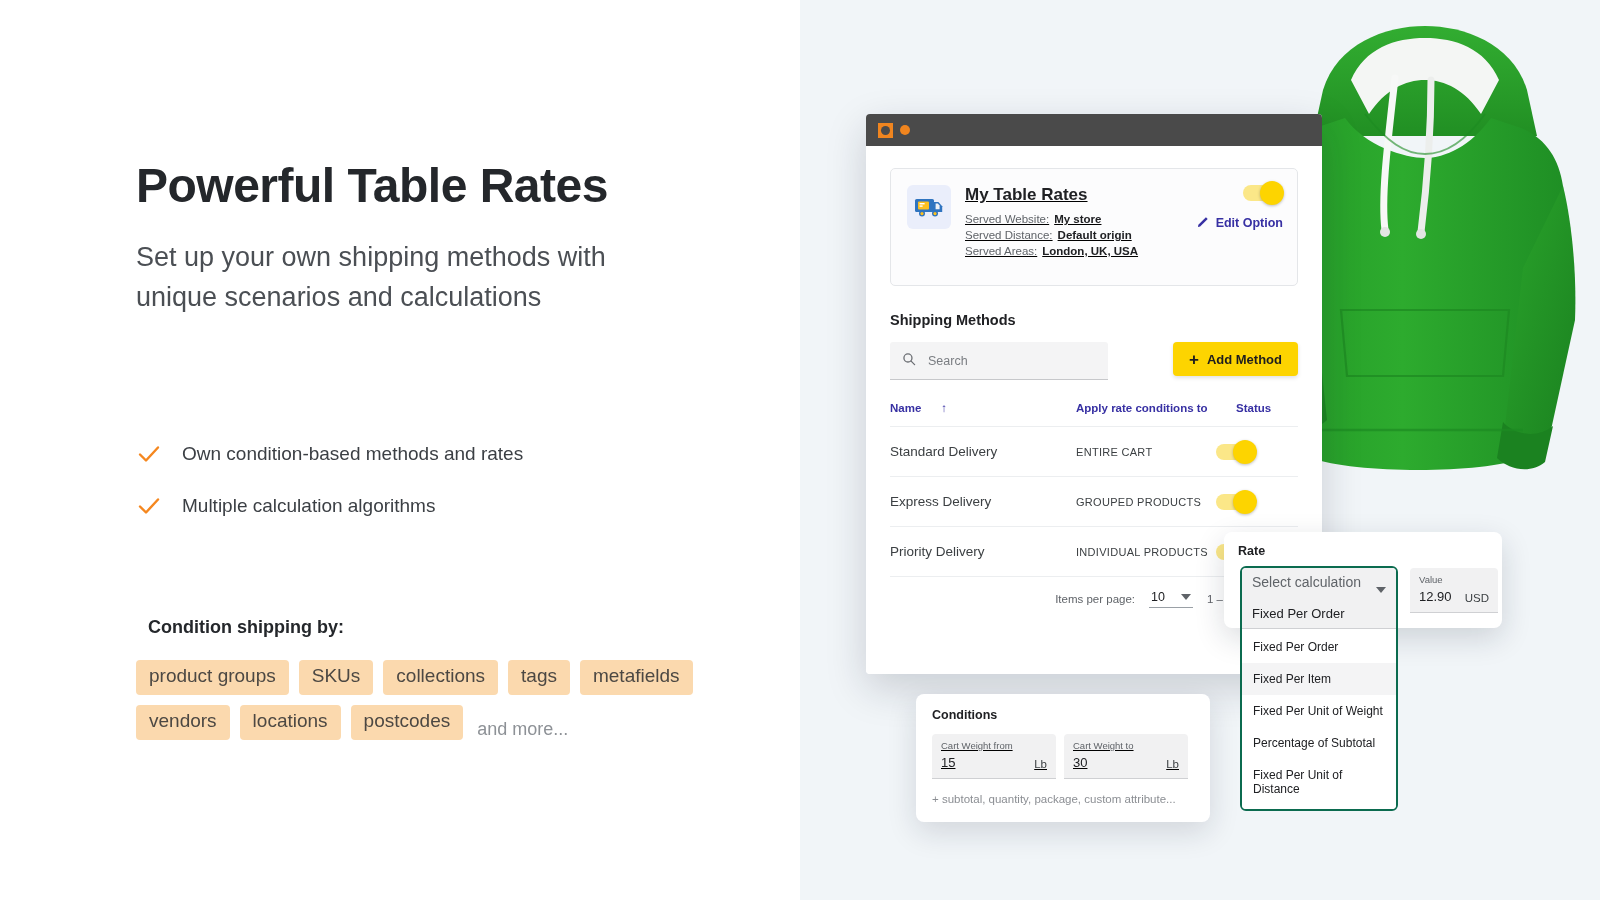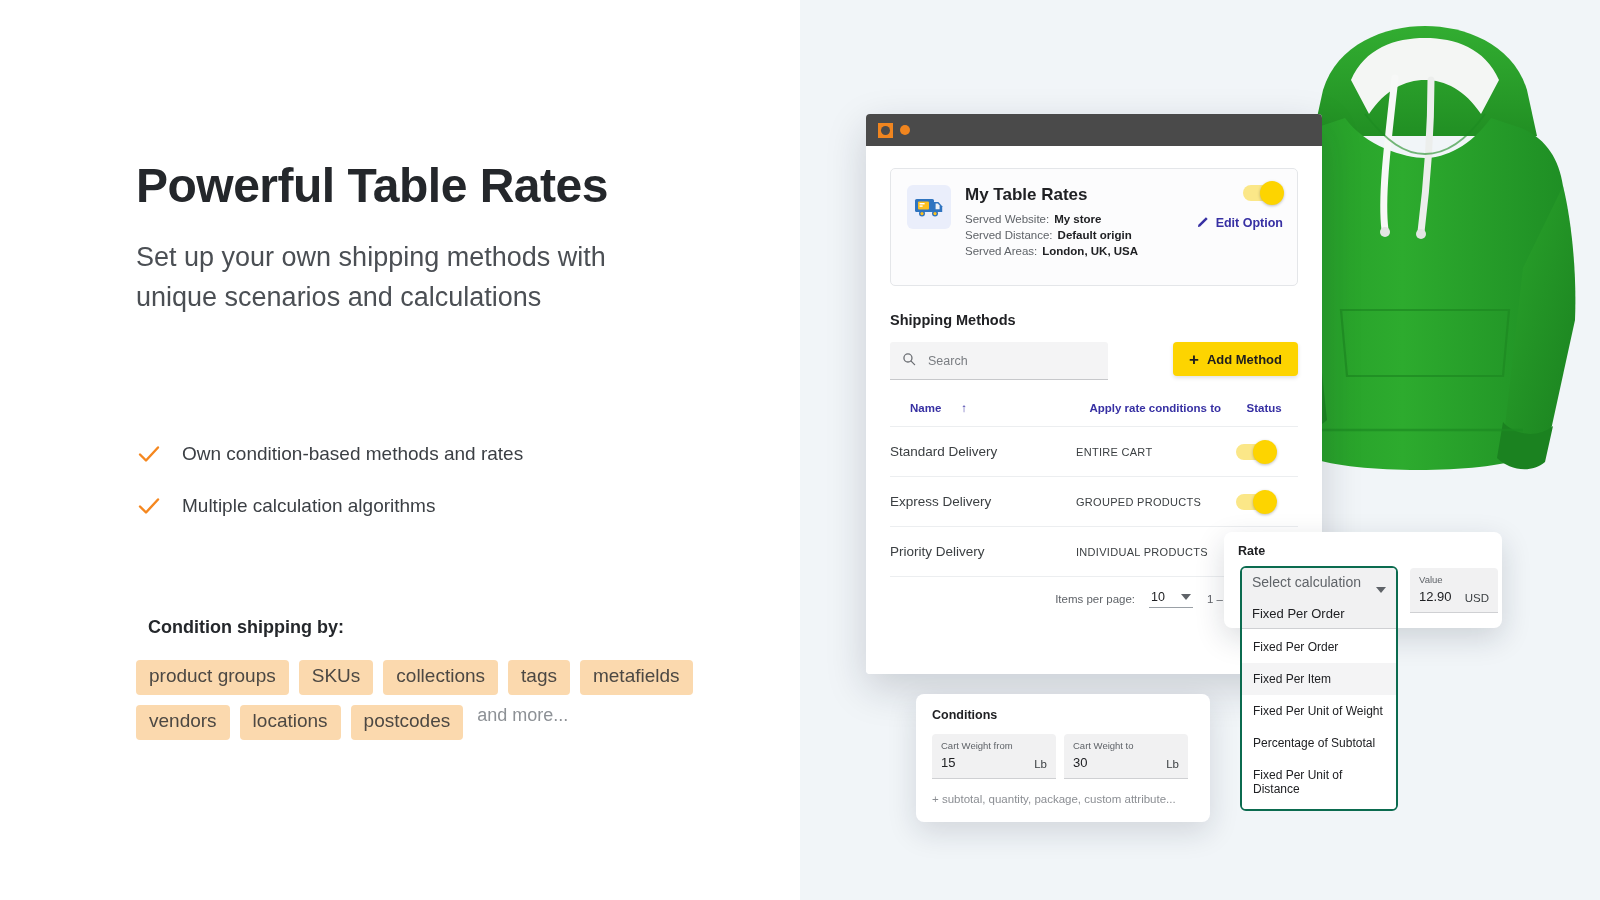--- a/index.html
+++ b/index.html
@@ -45,21 +45,21 @@
   }
   .check-icon svg { display: block; }
   .feature-text { font-size: 19px; color: #3b3f44; }
 
   .cond-title {
     position: absolute; top: 617px; left: 12px;
     font-size: 18px; font-weight: bold; color: #24272b;
   }
   .tags-wrap {
     position: absolute; top: 660px; left: 0; width: 600px;
-    display: flex; flex-wrap: wrap; gap: 10px 10px; align-items: flex-start;
+    display: flex; flex-wrap: wrap; gap: 10px 10px; align-items: flex-end;
   }
   .tag {
     background: #fbd9ae; color: #4c4843;
     border-radius: 4px; padding: 6px 13px 8px 13px;
     font-size: 19px; line-height: 1.1;
   }
   .and-more { font-size: 18px; color: #8d9196; padding-left: 4px; }
 
   
   .hoodie-wrap {
@@ -90,20 +90,21 @@
 
   .browser-body { padding: 22px 24px 0 24px; background: #fff; height: 528px; }
 
   
   .option-card {
     border: 1px solid #e4e6e9; border-radius: 5px;
     background: #fcfcfd;
     padding: 16px 16px 18px 16px;
     display: flex; gap: 14px; position: relative;
     height: 118px;
+    text-decoration: underline;
   }
   .truck-badge {
     width: 44px; height: 44px; border-radius: 6px; background: #eaeefb;
     display: flex; align-items: center; justify-content: center; flex: 0 0 44px;
   }
   .opt-main { flex: 1 1 auto; min-width: 0; }
   .opt-title { font-size: 17px; font-weight: bold; color: #202124; margin-bottom: 8px; }
   .opt-line { font-size: 11.5px; color: #5f6368; margin-bottom: 4px; white-space: nowrap; }
   .opt-line b { color: #202124; font-weight: bold; margin-left: 5px; }
 
@@ -140,31 +141,31 @@
     display: flex; align-items: center; gap: 8px;
     box-shadow: 0 2px 4px rgba(0,0,0,0.12);
     font-family: "Liberation Sans", sans-serif;
   }
   .plus { font-size: 17px; font-weight: bold; line-height: 1; }
 
   .tbl { margin-top: 22px; width: 100%; }
   .thead { display: flex; align-items: center; padding-bottom: 12px; }
   .th {
     color: #3730a3; font-size: 11.5px; font-weight: bold;
-    display: flex; align-items: center; gap: 20px; margin-left: 20px;
+    display: flex; align-items: center; gap: 20px;
   }
   .c-name { width: 186px; }
   .c-apply { width: 160px; }
   .c-status { width: 60px; }
   .trow {
     display: flex; align-items: center; height: 50px;
     border-top: 1px solid #eceef0;
   }
   .cell-name { width: 186px; font-size: 13.5px; color: #3c4043; }
-  .cell-apply { width: 160px; font-size: 11px; color: #3c4043; letter-spacing: 0.3px; }
+  .cell-apply { width: 140px; font-size: 11px; color: #3c4043; letter-spacing: 0.3px; }
   .cell-status { width: 60px; display: flex; align-items: center; }
 
   .pager {
     border-top: 1px solid #eceef0;
     display: flex; align-items: center; justify-content: flex-end;
     gap: 14px; height: 44px; font-size: 11.5px; color: #5f6368;
   }
   .ipp-select {
     display: flex; align-items: center; gap: 16px;
     border-bottom: 1px solid #9aa0a6; padding: 0 2px 3px 2px;
@@ -224,21 +225,21 @@
 
   
   .cond-card {
     position: absolute; left: 916px; top: 694px;
     width: 294px; height: 128px;
     background: #ffffff; border-radius: 8px;
     box-shadow: 0 10px 30px rgba(20,30,50,0.14);
     padding: 14px 16px; z-index: 20;
   }
   .cond-head { font-size: 12.5px; font-weight: bold; color: #202124; margin-bottom: 12px; }
-  .cond-fields { display: flex; gap: 8px; }
+  .cond-fields { display: flex; gap: 8px; text-decoration: underline; }
   .cond-field {
     width: 124px; background: #f1f1f2;
     border-bottom: 1px solid #cfd0d3; border-radius: 4px 4px 0 0;
     padding: 6px 9px 7px 9px;
     display: flex; align-items: flex-end; justify-content: space-between;
   }
   .cf-label { font-size: 9.5px; color: #5f6368; margin-bottom: 2px; }
   .cf-val { font-size: 13px; color: #202124; }
   .cf-unit { font-size: 11.5px; color: #3c4043; padding-bottom: 1px; }
   .cond-more { font-size: 11.5px; color: #8b8e93; margin-top: 14px; }

